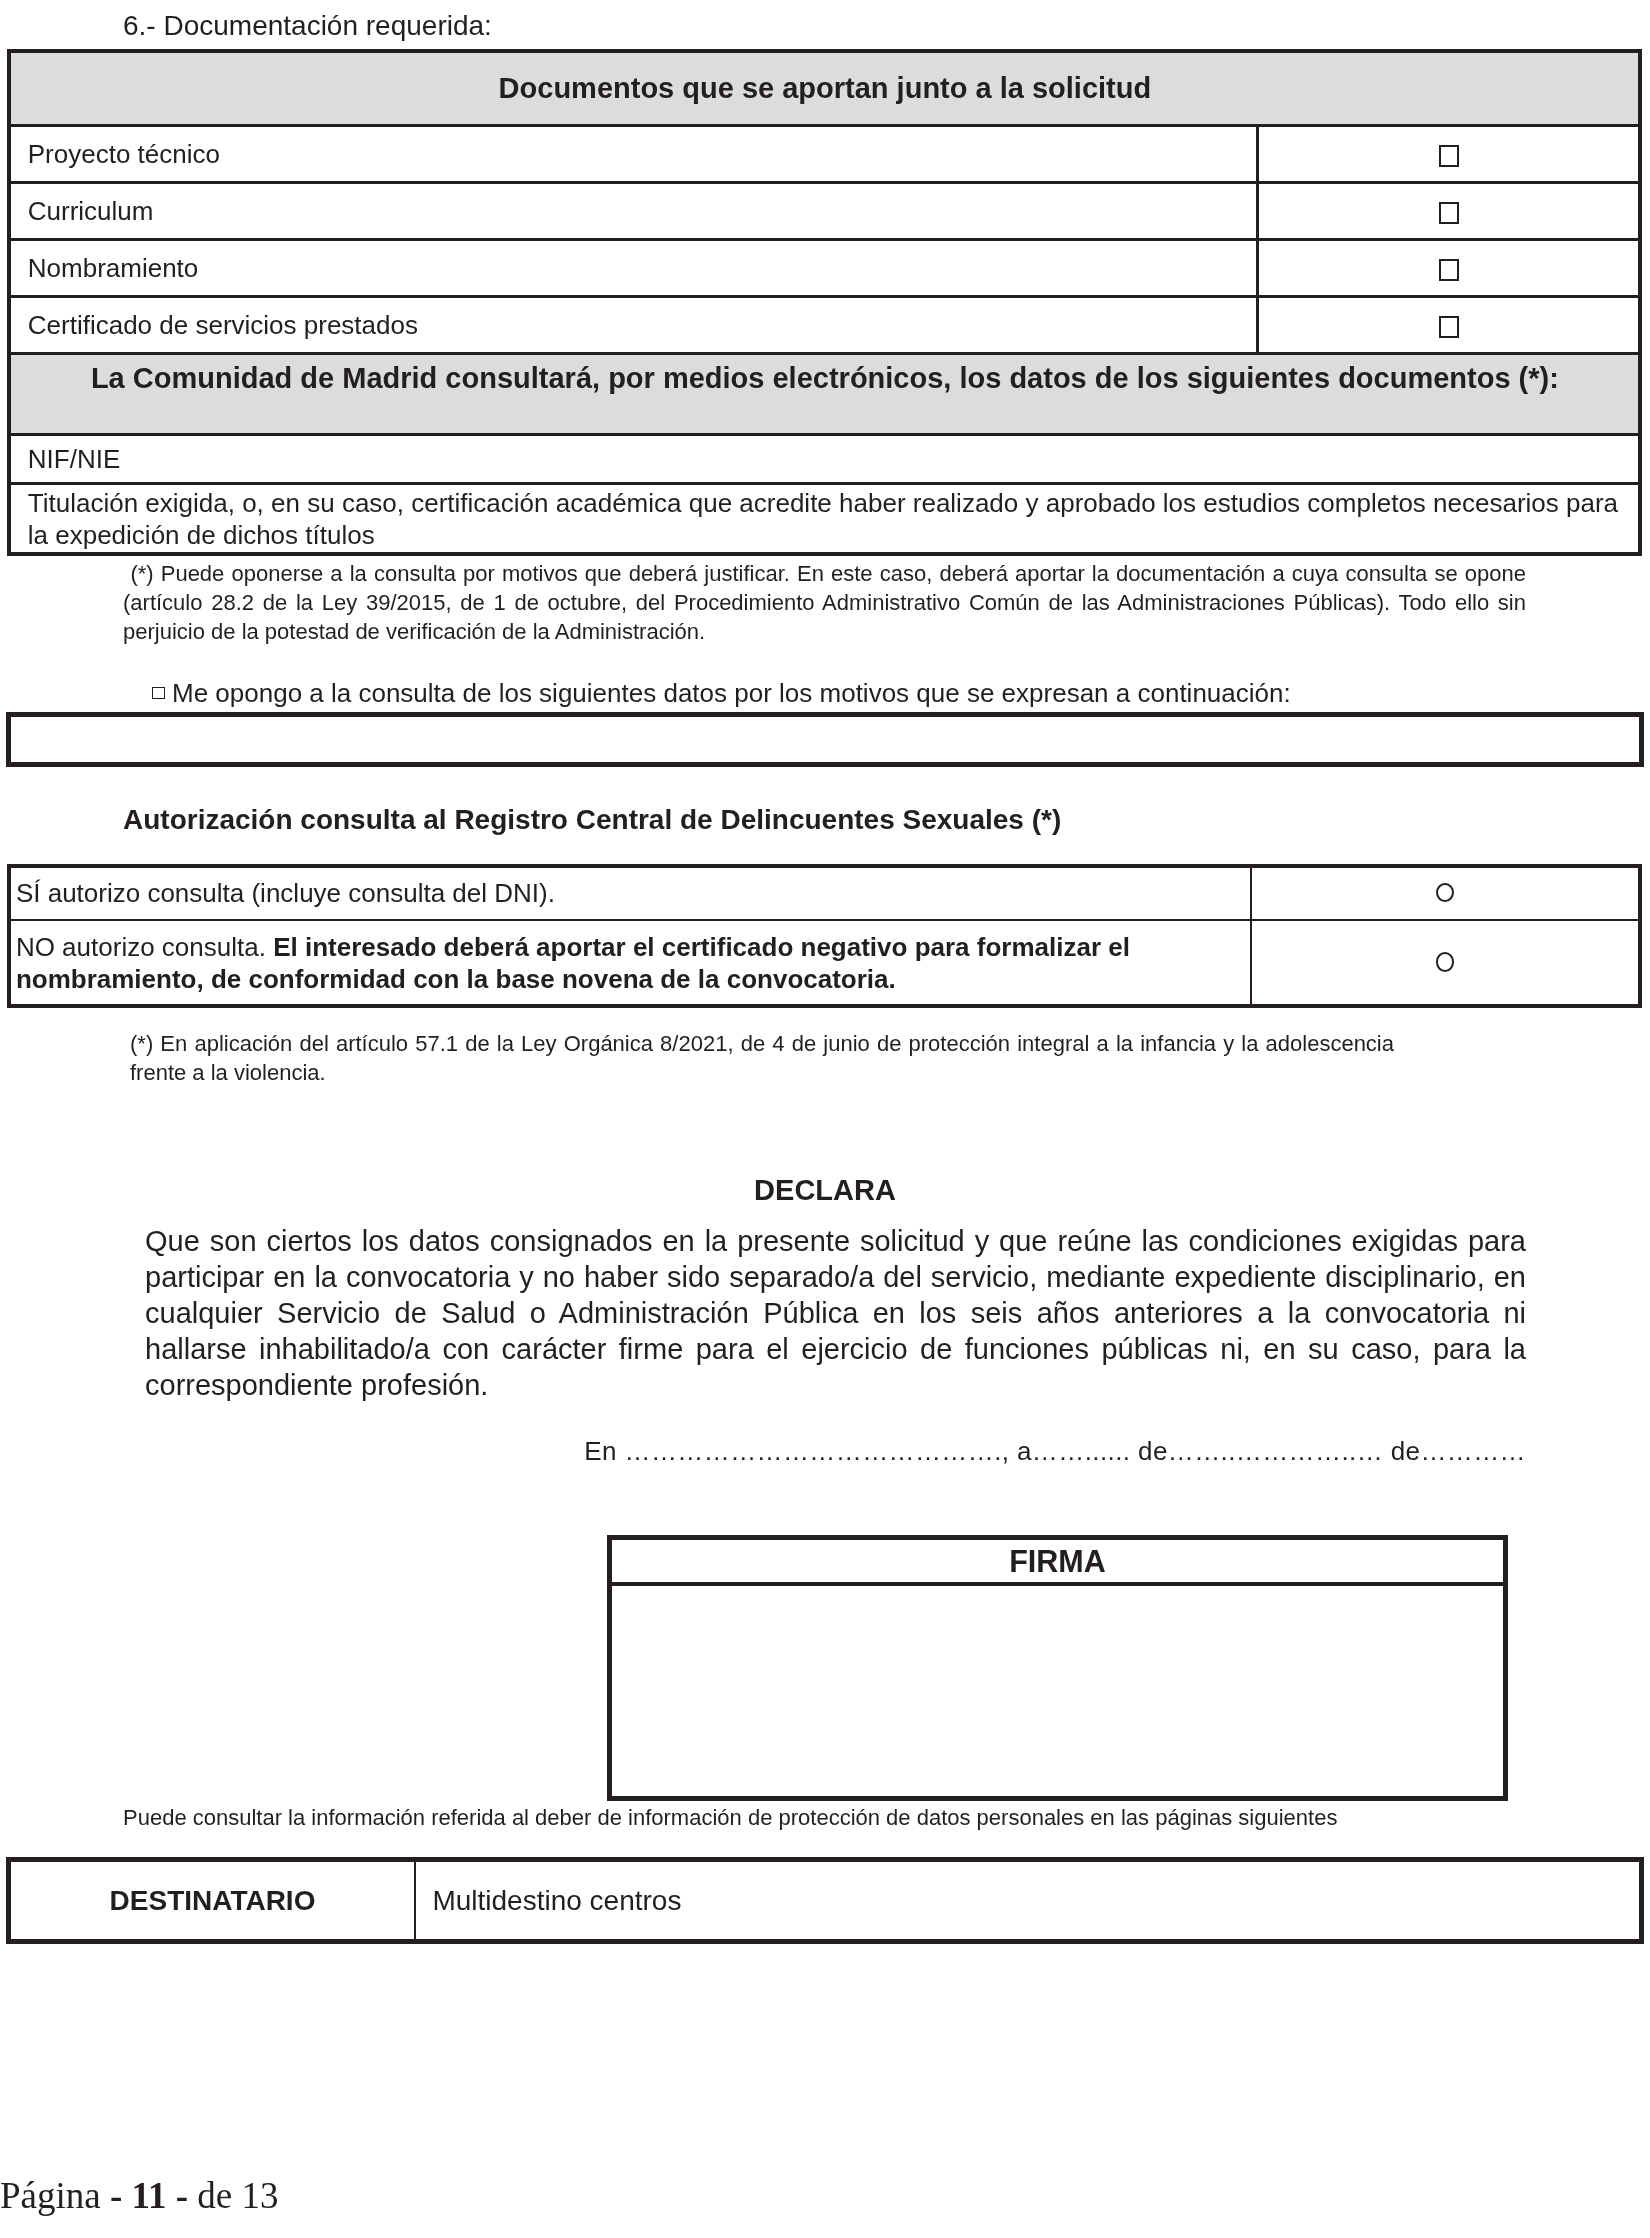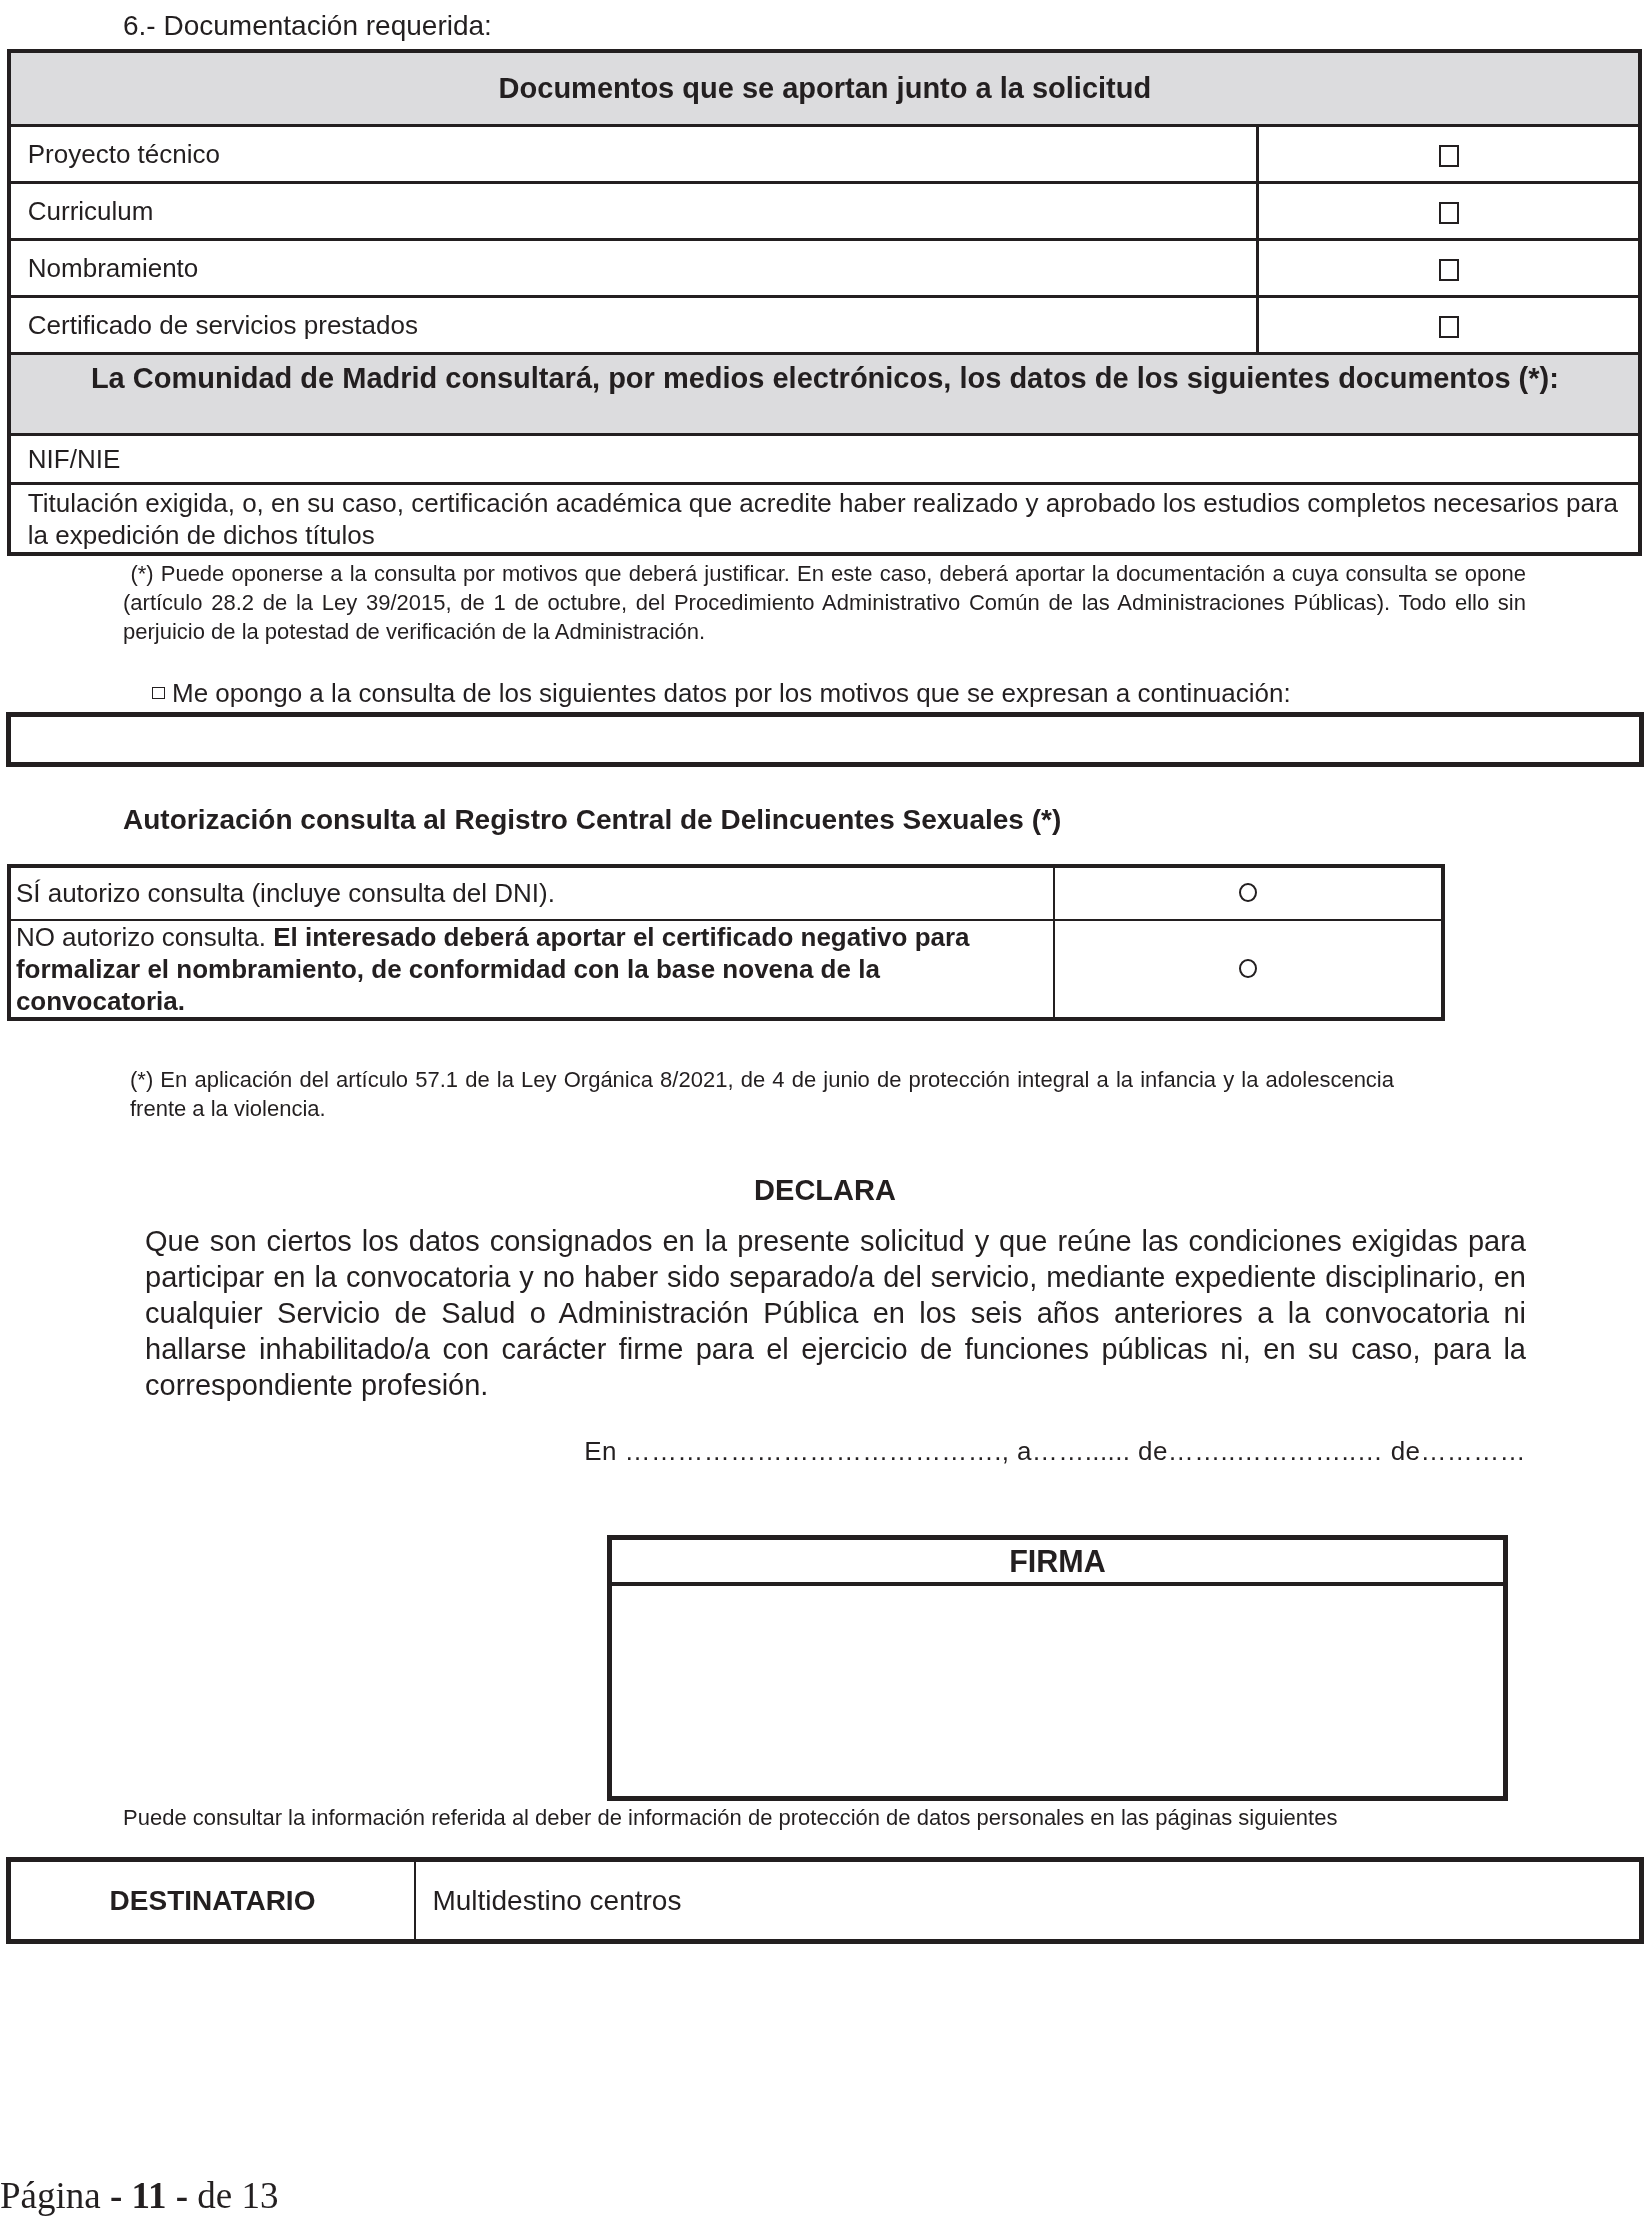--- a/index.html
+++ b/index.html
@@ -15,21 +15,21 @@
   .doc-table td.gray-head { text-align:center; font-weight:bold; font-size:29px; height:71px; }
   .doc-table td.gray-head2 { text-align:center; font-weight:bold; font-size:29px; height:71px; vertical-align:top; padding-top:7.4px; }
   .doc-table td.single { height:46px; }
   .doc-table td.multi { height:56px; line-height:32px; padding-top:1.5px; padding-bottom:1.5px; }
   .cb { display:inline-block; width:19.3px; height:22px; border:2.2px solid #231f20; box-sizing:border-box; margin-top:10.4px; }
   .note { font-size:22px; line-height:29px; text-align:justify; }
   .oppose-line { left:152px; top:678px; font-size:26px; }
   .oppose-line .cb-small { display:inline-block; width:12.6px; height:12.6px; border:1.5px solid #231f20; box-sizing:border-box; margin-right:7.4px; vertical-align:middle; position:relative; top:-2.2px; }
   .oppose-box { left:6px; top:712px; width:1638px; height:55px; border:5.2px solid #231f20; box-sizing:border-box; }
   .h-auth { left:123px; top:804px; font-size:28px; font-weight:bold; }
-  .auth-table { position:absolute; left:7.4px; top:864px; width:1438px; border:4.5px solid #231f20; }
+  .auth-table { position:absolute; left:7.4px; top:864px; width:1635px; border:4.5px solid #231f20; }
   .auth-table td { border:2.2px solid #231f20; font-size:26px; padding:0 4.5px; vertical-align:middle; }
   .auth-table td.radio { width:386px; text-align:center; padding:0; }
   .auth-table tr.r1 td { height:51px; }
   .auth-table tr.r2 td { height:83px; line-height:32px; }
   .radio-o { display:inline-block; width:18px; height:19.3px; border:2.2px solid #231f20; border-radius:50%; box-sizing:border-box; }
   .declara-title { left:0; width:1650px; top:1174px; text-align:center; font-size:29px; font-weight:bold; }
   .declara-text { left:145px; width:1381px; top:1223px; font-size:29px; line-height:36px; text-align:justify; }
   .date-line { right:124px; top:1436px; font-size:26px; letter-spacing:0.4px; }
   .firma-box { left:607px; top:1535px; width:901px; height:266px; border:5.2px solid #231f20; box-sizing:border-box; }
   .firma-head { height:42px; border-bottom:4.5px solid #231f20; text-align:center; font-size:30.5px; font-weight:bold; line-height:43px; }
@@ -93,21 +93,21 @@
     <td>SÍ autorizo consulta (incluye consulta del DNI).</td>
     <td class="radio"><span class="radio-o"></span></td>
   </tr>
   <tr class="r2">
     <td><span>NO autorizo consulta. </span><b>El interesado deberá aportar el certificado negativo para formalizar el nombramiento, de conformidad con la base novena de la convocatoria.</b></td>
     <td class="radio"><span class="radio-o"></span></td>
   </tr>
 </tbody>
   </table>
 
-<div class="abs note" style="left:130px; top:1029px; width:1264px;margin-top:36px;">(*) En aplicación del artículo 57.1 de la Ley Orgánica 8/2021, de 4 de junio de protección integral a la infancia y la adolescencia frente a la violencia.</div>
+<div class="abs note" style="left:130px; top:1029px; width:1264px;">(*) En aplicación del artículo 57.1 de la Ley Orgánica 8/2021, de 4 de junio de protección integral a la infancia y la adolescencia frente a la violencia.</div>
 
 <div class="abs declara-title">DECLARA</div>
 <div class="abs declara-text">Que son ciertos los datos consignados en la presente solicitud y que reúne las condiciones exigidas para participar en la convocatoria y no haber sido separado/a del servicio, mediante expediente disciplinario, en cualquier Servicio de Salud o Administración Pública en los seis años anteriores a la convocatoria ni hallarse inhabilitado/a con carácter firme para el ejercicio de funciones públicas ni, en su caso, para la correspondiente profesión.</div>
 <div class="abs date-line">En ……………………………………., a……...... de……..…………..… de…………</div>
 
 <div class="abs firma-box">
   <div class="firma-head">FIRMA</div>
 </div>
 
 <div class="abs privacy">Puede consultar la información referida al deber de información de protección de datos personales en las páginas siguientes</div>

